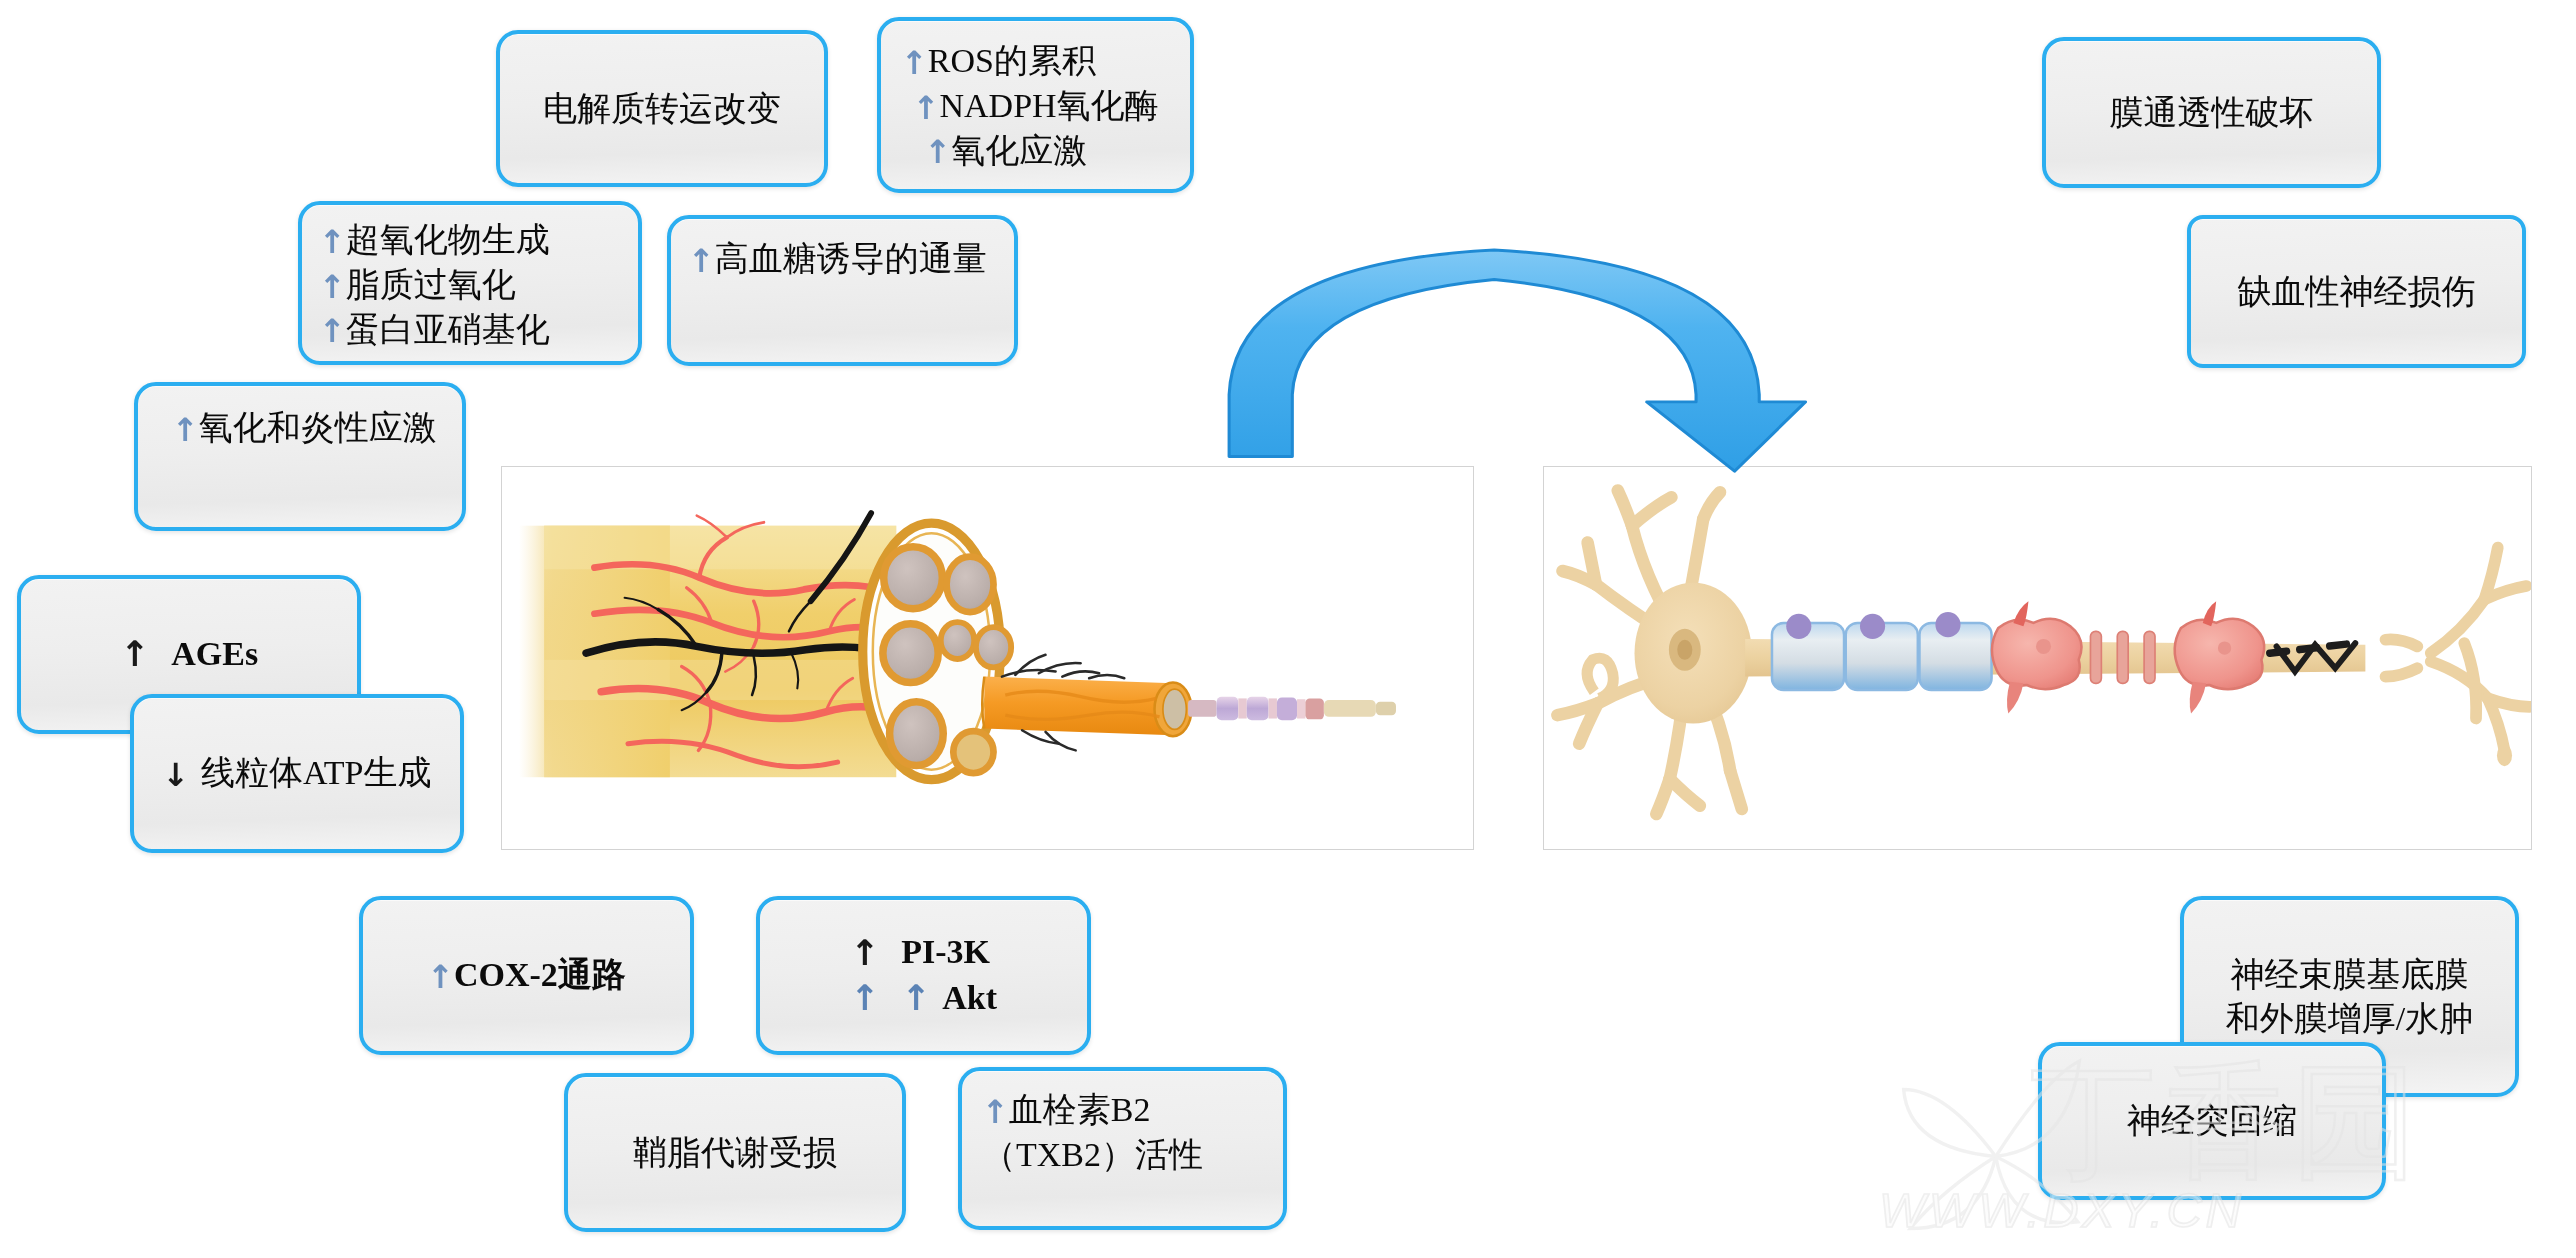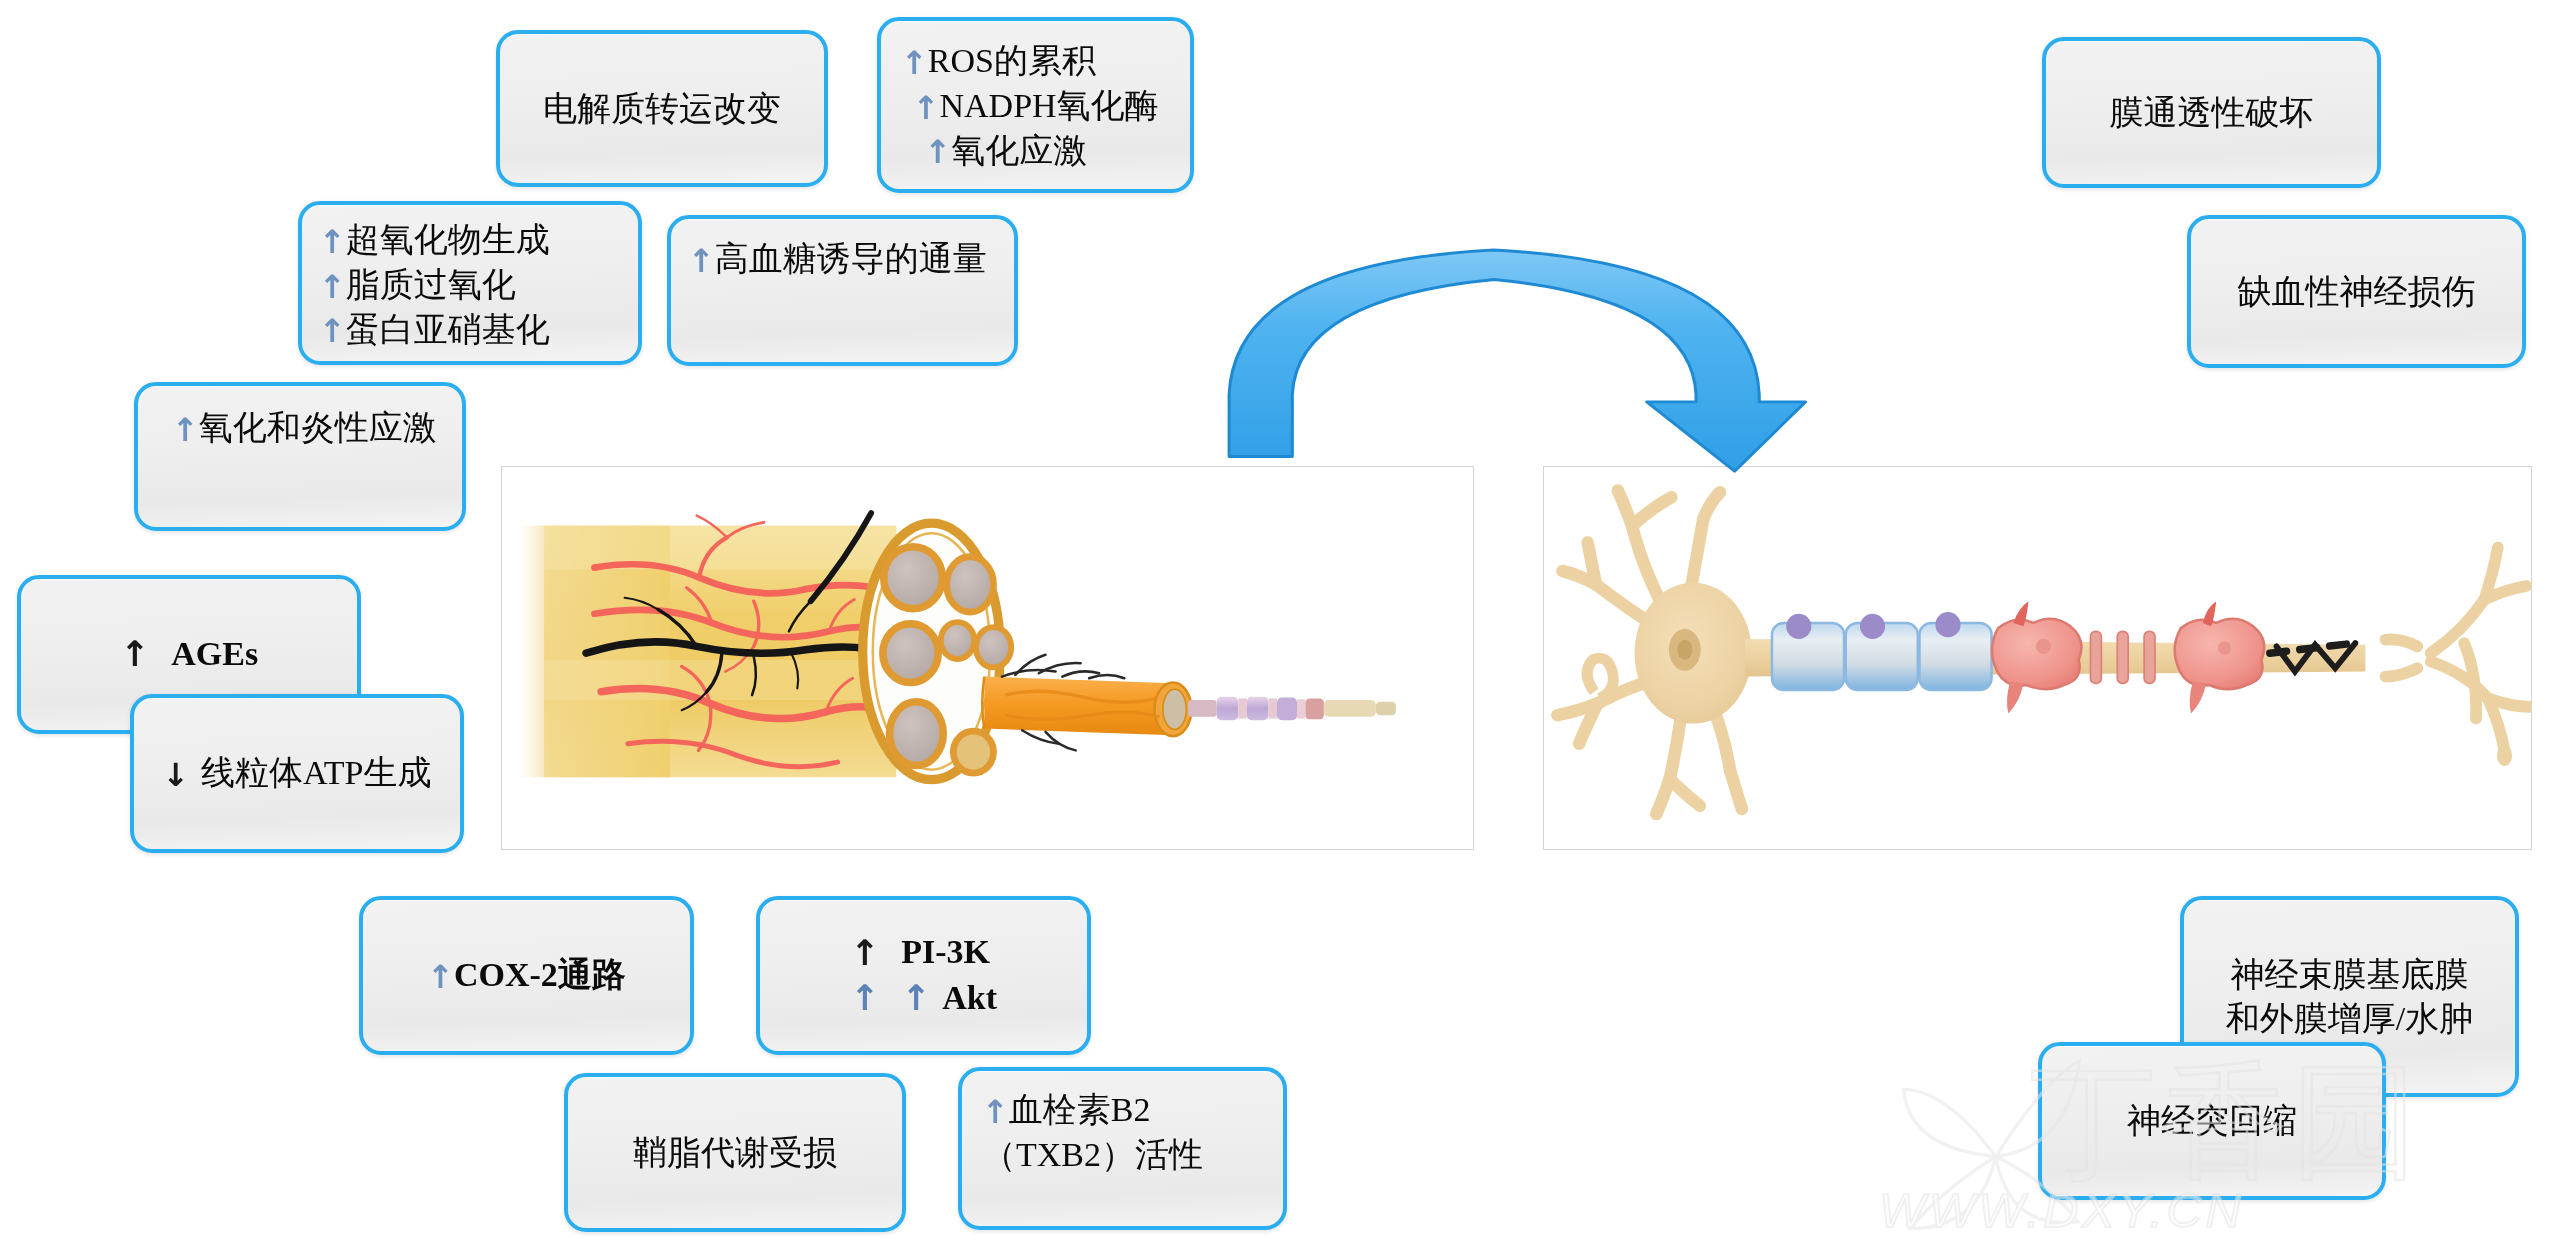--- a/index.html
+++ b/index.html
@@ -398,21 +398,21 @@
       <span class="ln">（TXB2）活性</span>
     </span>
   </div>
 
   <div class="box center" style="left:2042px;top:37px;width:339px;height:151px;">
     <span class="lines">
       <span class="ln">膜通透性破坏</span>
     </span>
   </div>
 
-  <div class="box center" style="left:2187px;top:215px;width:339px;height:153px;">
+  <div class="box center" style="left:2187px;top:215px;width:339px;height:153px;border-radius:16px;">
     <span class="lines">
       <span class="ln">缺血性神经损伤</span>
     </span>
   </div>
 
   <div class="box center" style="left:2180px;top:896px;width:339px;height:201px;">
     <span class="lines">
       <span class="ln">神经束膜基底膜</span>
       <span class="ln">和外膜增厚/水肿</span>
     </span>

